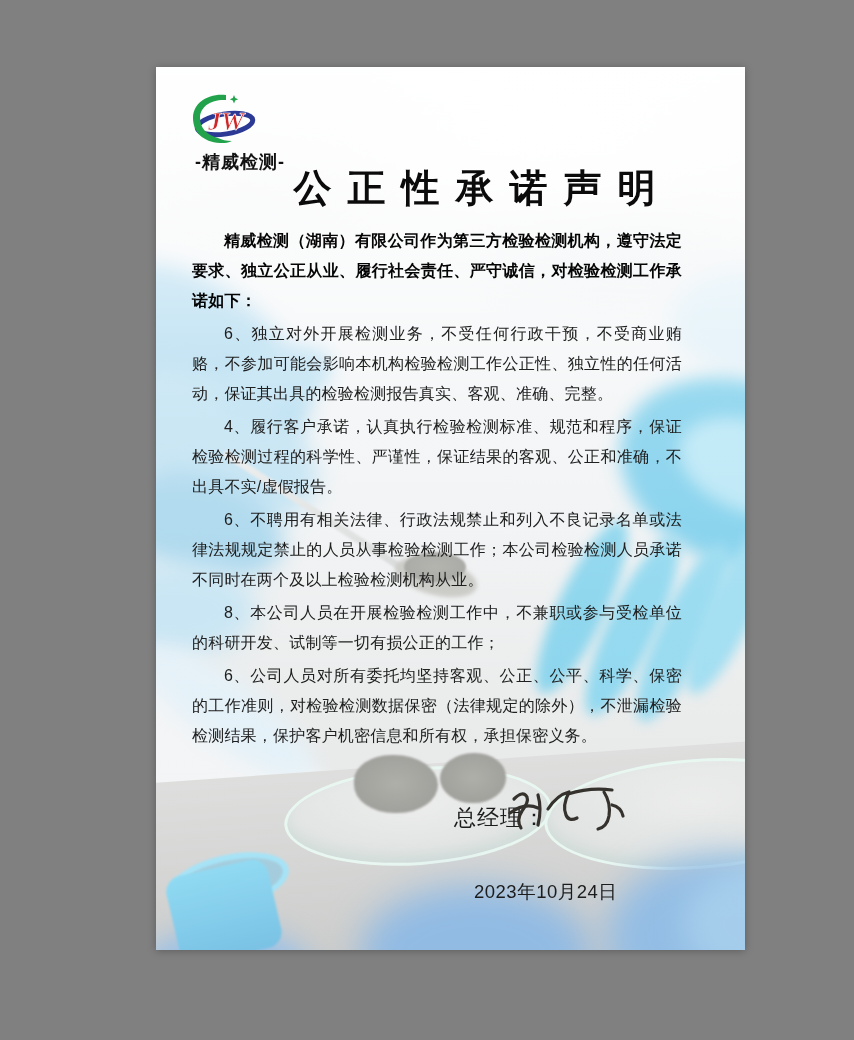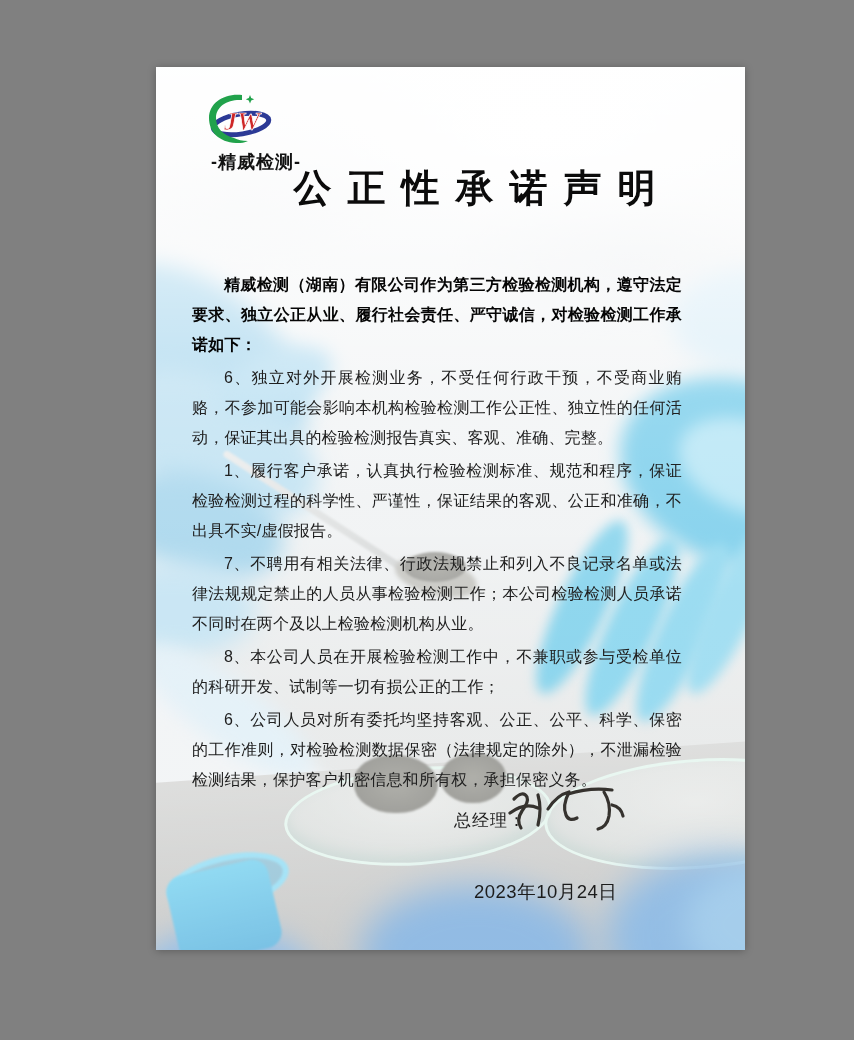--- a/index.html
+++ b/index.html
@@ -61,35 +61,35 @@
   .overlay{position:absolute;inset:0;
     background:linear-gradient(180deg,
       rgba(255,255,255,.96) 0%,
       rgba(255,255,255,.90) 10%,
       rgba(255,255,255,.72) 22%,
       rgba(255,255,255,.55) 38%,
       rgba(255,255,255,.48) 60%,
       rgba(255,255,255,.44) 100%);}
   
   .content{position:absolute;inset:0;}
-  .logo{position:absolute;left:50px;top:26px;width:120px;}
+  .logo{position:absolute;left:34px;top:26px;width:120px;}
   .logo svg{display:block;}
   .brand{margin-top:3px;margin-left:-20px;width:140px;text-align:center;
     font-family:Liberation Sans, sans-serif;
     font-weight:900;font-size:18px;letter-spacing:1px;color:#121212;white-space:nowrap;}
   .title{position:absolute;left:0;top:96px;width:100%;margin:0;padding-left:64px;box-sizing:border-box;
     text-align:center;font-family:"Liberation Serif","DejaVu Serif",serif;
     font-weight:900;font-size:38px;letter-spacing:16px;color:#0b0b0b;white-space:nowrap;}
   .bodytext{position:absolute;left:36px;top:159px;width:490px;}
   .bodytext p{margin:0;font-size:16px;line-height:30px;text-align:justify;
     text-indent:2em;color:#202020;letter-spacing:.2px;}
-  .bodytext p.intro{font-weight:bold;color:#050505;margin-top:44px;}
+  .bodytext p.intro{font-weight:bold;color:#050505;}
   .bodytext p.item{margin-top:3px;}
   .sigrow{position:absolute;left:0;top:712px;width:100%;height:62px;}
-  .siglabel{position:absolute;left:298px;top:30px;font-size:17px;color:#1c1c1c;letter-spacing:1px;}
+  .siglabel{position:absolute;left:298px;top:24px;font-size:22px;color:#1c1c1c;letter-spacing:1px;}
   .sigsvg{position:absolute;left:348px;top:2px;}
   .daterow{position:absolute;left:318px;top:812px;font-size:18.5px;color:#1c1c1c;letter-spacing:.5px;text-align:right;}
 </style>
 </head>
 <body>
 
 <div class="page">
 
   <div class="photo">
     <div class="blob silk1"></div>
@@ -141,22 +141,22 @@
         <text x="36" y="37" text-anchor="middle" font-family="'Liberation Serif','DejaVu Serif',serif" font-style="italic" font-weight="bold" font-size="26" fill="#CE2727" stroke="#ffffff" stroke-width="0.7">JW</text>
       </svg>
       <div class="brand">-精威检测-</div>
     </div>
 
     <h1 class="title">公正性承诺声明</h1>
 
     <div class="bodytext">
       <p class="intro">精威检测（湖南）有限公司作为第三方检验检测机构，遵守法定要求、独立公正从业、履行社会责任、严守诚信，对检验检测工作承诺如下：</p>
       <p class="item">6、独立对外开展检测业务，不受任何行政干预，不受商业贿赂，不参加可能会影响本机构检验检测工作公正性、独立性的任何活动，保证其出具的检验检测报告真实、客观、准确、完整。</p>
-      <p class="item">1、履行客户承诺，认真执行检验检测标准、规范和程序，保证检验检测过程的科学性、严谨性，保证结果的客观、公正和准确，不出具不实/虚假报告。</p>
-      <p class="item">7、不聘用有相关法律、行政法规禁止和列入不良记录名单或法律法规规定禁止的人员从事检验检测工作；本公司检验检测人员承诺不同时在两个及以上检验检测机构从业。</p>
+      <p class="item">4、履行客户承诺，认真执行检验检测标准、规范和程序，保证检验检测过程的科学性、严谨性，保证结果的客观、公正和准确，不出具不实/虚假报告。</p>
+      <p class="item">6、不聘用有相关法律、行政法规禁止和列入不良记录名单或法律法规规定禁止的人员从事检验检测工作；本公司检验检测人员承诺不同时在两个及以上检验检测机构从业。</p>
       <p class="item">8、本公司人员在开展检验检测工作中，不兼职或参与受检单位的科研开发、试制等一切有损公正的工作；</p>
       <p class="item">6、公司人员对所有委托均坚持客观、公正、公平、科学、保密的工作准则，对检验检测数据保密（法律规定的除外），不泄漏检验检测结果，保护客户机密信息和所有权，承担保密义务。</p>
     </div>
 
     <div class="sigrow">
       <span class="siglabel">总经理：</span>
       <svg class="sigsvg" width="140" height="58" viewBox="0 0 140 58">
         <g fill="none" stroke="#35322e" stroke-width="3.2" stroke-linecap="round" stroke-linejoin="round">
           <path d="M10,18 q9,-9 13,-2 q2,5 -5,14 q-6,9 -1,17"></path>
           <path d="M6,32 q15,-11 28,-5"></path>

